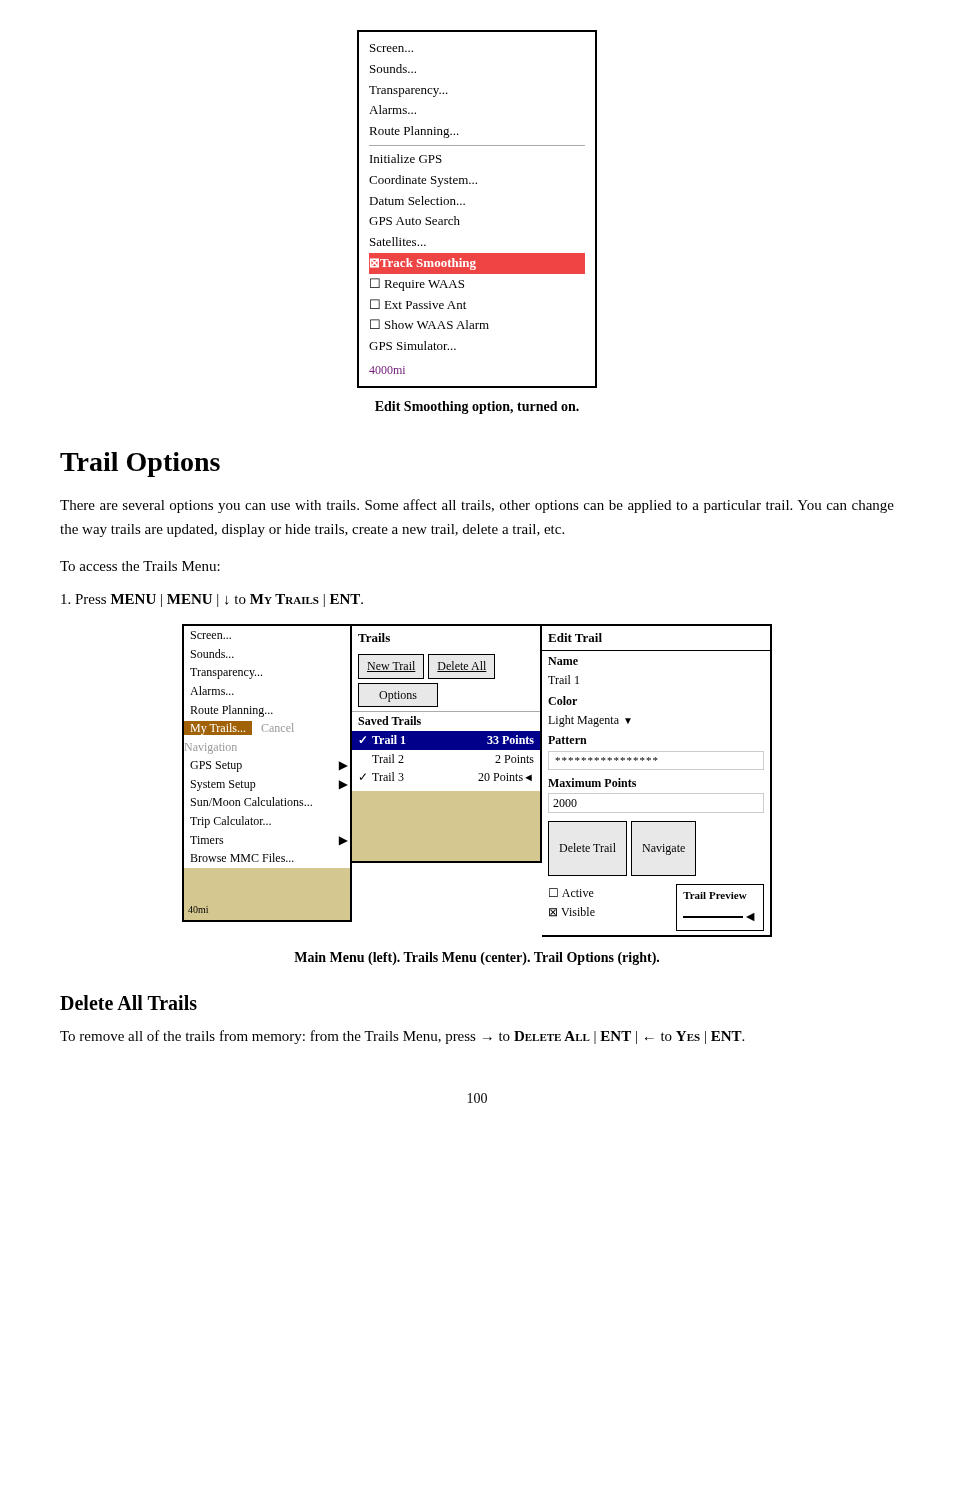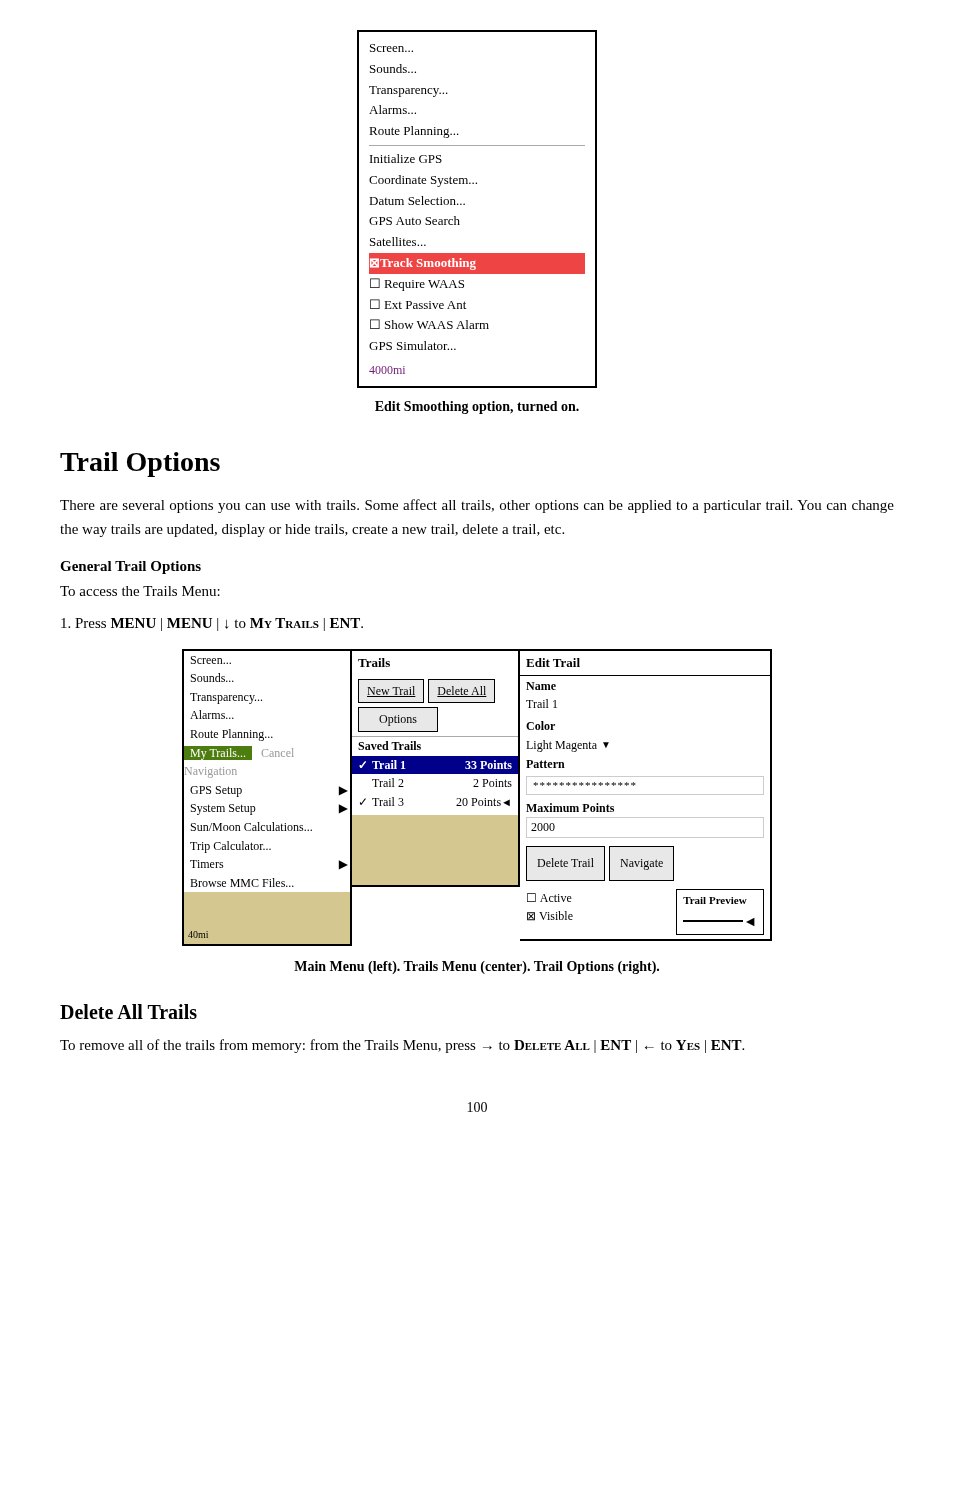--- a/index.html
+++ b/index.html
@@ -96,21 +96,21 @@
       min-width: 150px;
     }
 
     
     .panel-left {
       width: 170px;
     }
 
     .panel-left .menu-item-plain { display: block; padding: 0 6px; }
     .panel-left .menu-item-highlighted {
-      background: #4d7c0f;
+      background: #a16207;
       color: #fff;
       padding: 0 6px;
     }
     .panel-left .menu-item-gray {
       color: #999;
       padding: 0 6px;
     }
     .panel-left .menu-item-arrow {
       display: flex;
       justify-content: space-between;
@@ -119,21 +119,21 @@
     .panel-left .map-area {
       height: 52px;
       background: #d4c890;
       position: relative;
       overflow: hidden;
     }
     .panel-left .map-label { font-size: 10px; position: absolute; bottom: 2px; left: 4px; }
 
     
     .panel-center {
-      width: 168px;
+      width: 190px;
       border-left: none;
     }
 
     .panel-center .panel-title {
       font-weight: bold;
       padding: 2px 6px;
       font-size: 13px;
     }
 
     .trails-buttons {
@@ -183,21 +183,21 @@
     .trail-item .trail-name { flex: 1; }
     .trail-item .trail-points { text-align: right; }
 
     .arrow-right {
       font-size: 11px;
       align-self: center;
     }
 
     
     .panel-right {
-      width: 252px;
+      width: 230px;
       border-left: none;
     }
 
     .panel-right .panel-title {
       font-weight: bold;
       padding: 2px 6px;
       font-size: 13px;
       border-bottom: 1px solid #000;
     }
 
@@ -244,21 +244,21 @@
     }
 
     .action-buttons {
       display: flex;
       gap: 4px;
       padding: 4px 6px;
     }
 
     .action-btn {
       border: 1px solid #000;
-      padding: 7px 10px;
+      padding: 17px 10px;
       font-size: 12px;
       background: #e8e8e8;
     }
 
     .bottom-section {
       padding: 4px 6px;
       font-size: 12px;
       display: flex;
       align-items: flex-start;
       gap: 6px;
@@ -332,21 +332,20 @@
     <span class="menu-item">GPS Simulator...</span>
     <div class="menu-footer">4000mi</div>
   </div>
   <div class="caption">Edit Smoothing option, turned on.</div>
 </div>
 
 <div>
   <h1 class="section-title">Trail Options</h1>
   <p class="body-text">There are several options you can use with trails. Some affect all trails, other options can be applied to a particular trail. You can change the way trails are updated, display or hide trails, create a new trail, delete a trail, etc.</p>
 
-  <p class="subsection-title">General Trail Options</p>
   <p class="instruction-text">To access the Trails Menu:</p>
 
   <p class="step-text">
     1. Press <strong>MENU</strong> | <strong>MENU</strong> | ↓ to <strong><span style="font-variant:small-caps">My Trails</span></strong> | <strong>ENT</strong>.
   </p>
 </div>
 
 <div class="panels-container">
 
   <div class="panel panel-left">

